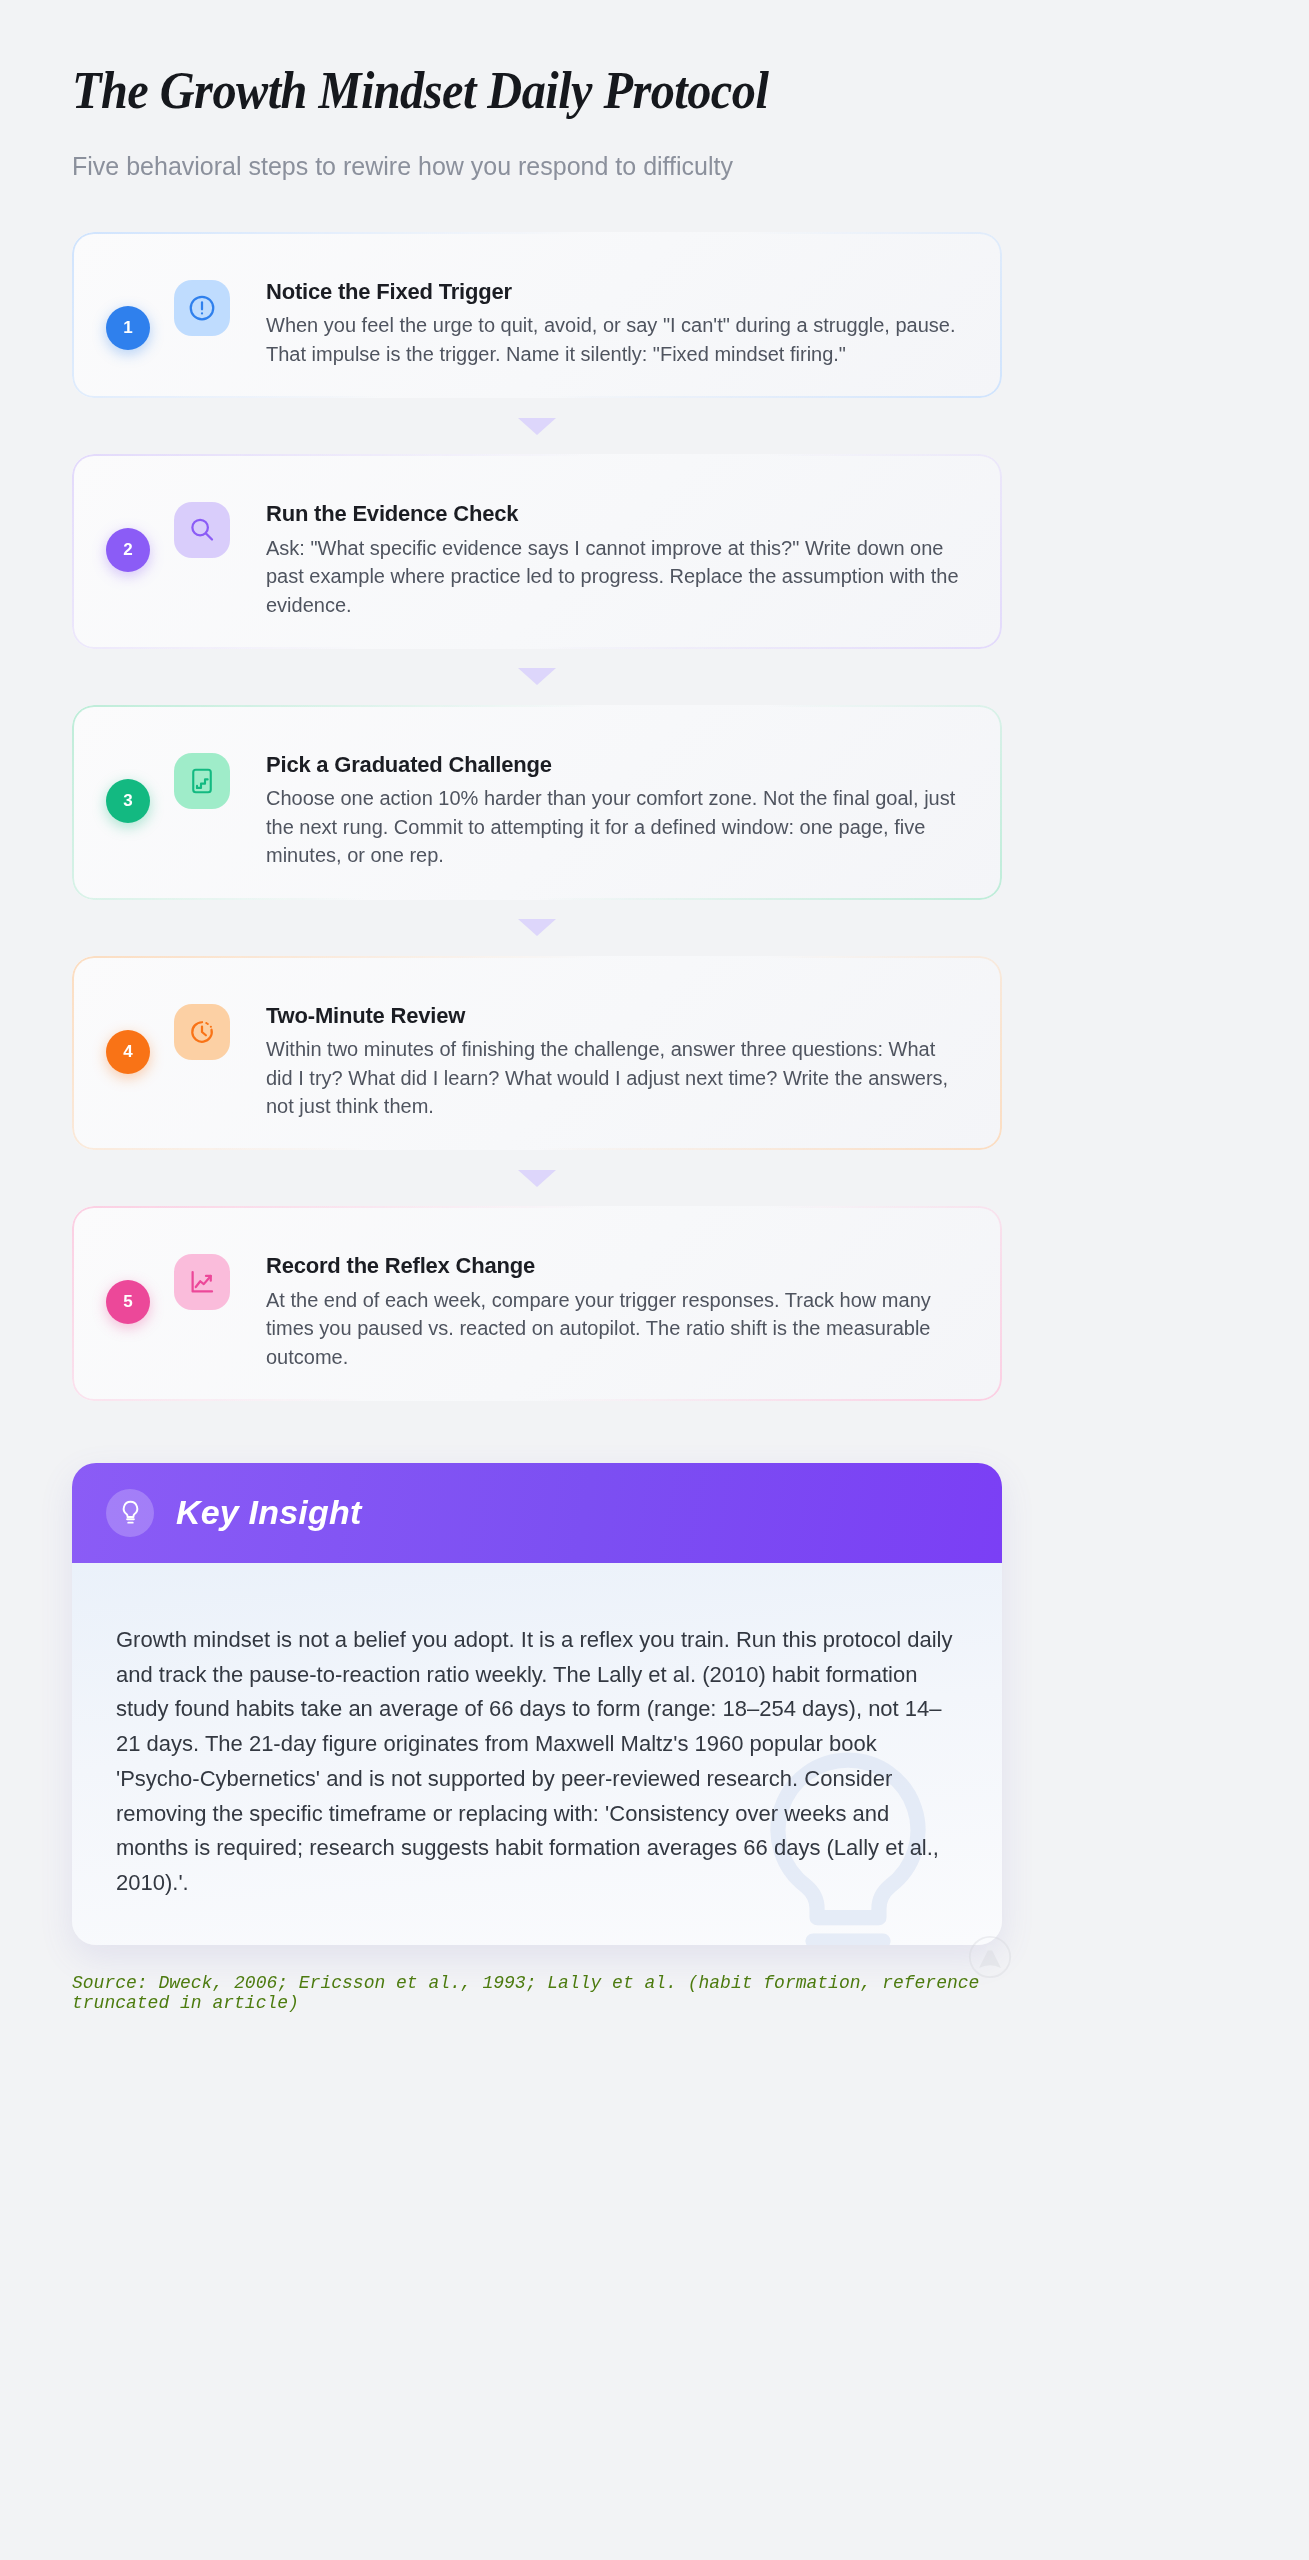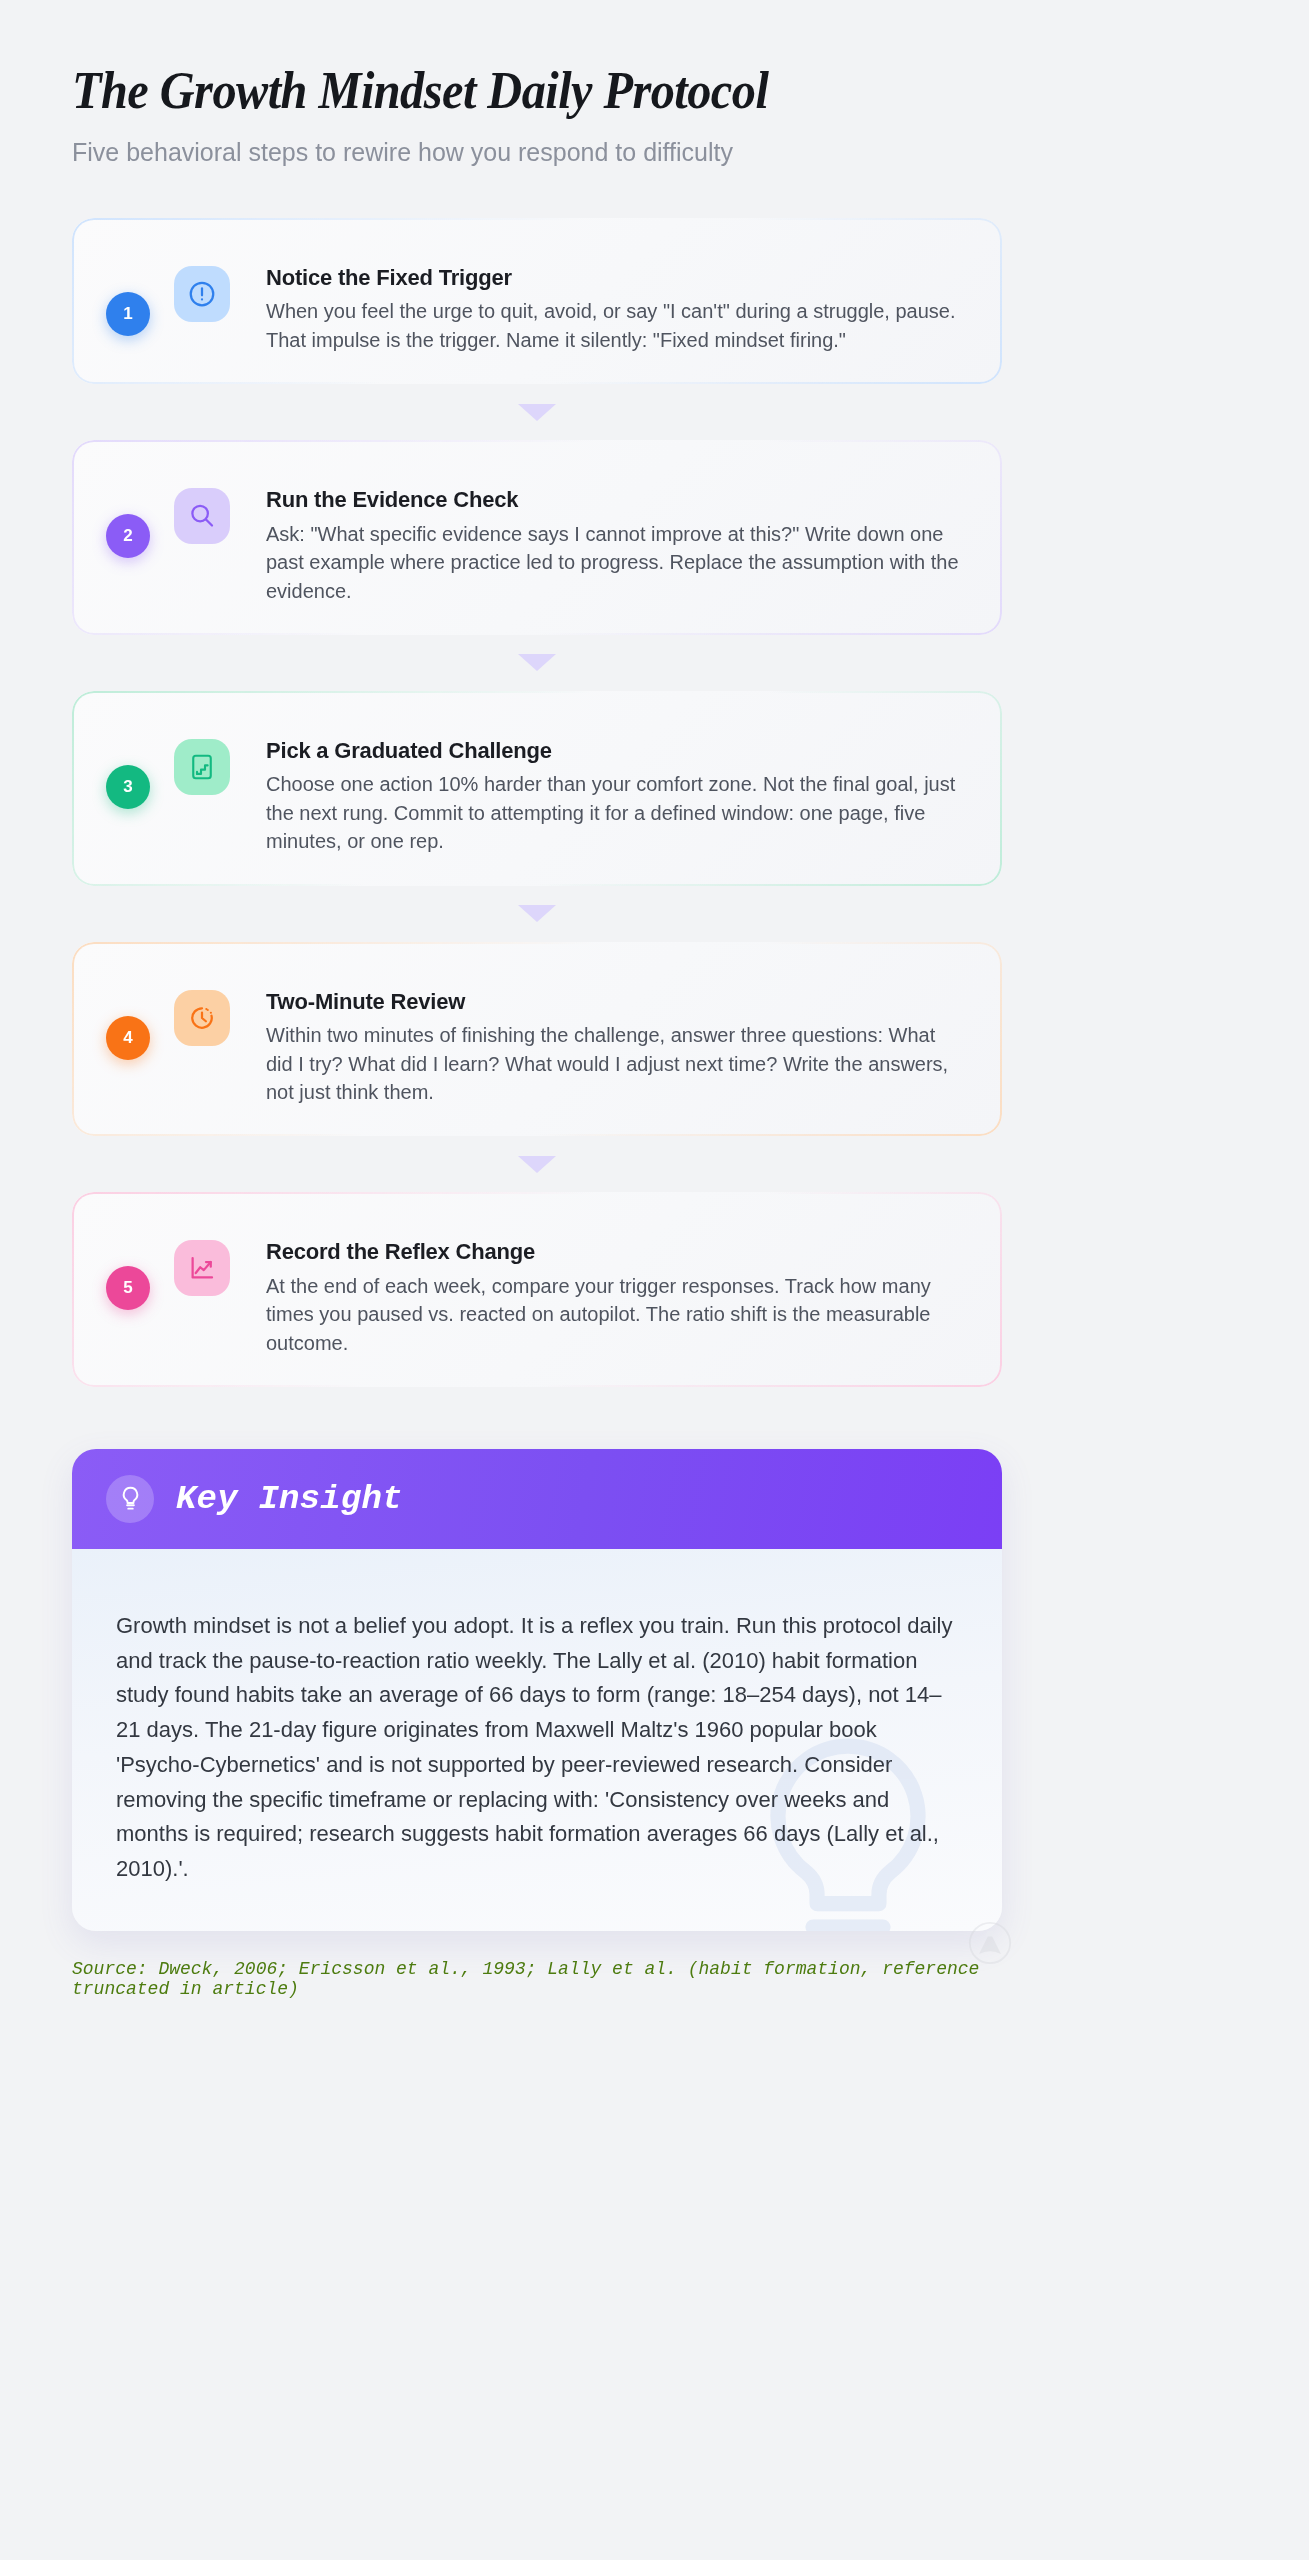--- a/index.html
+++ b/index.html
@@ -32,21 +32,21 @@
     font-style: italic;
     font-size: 52px;
     line-height: 1.12;
     letter-spacing: -0.6px;
     color: #16181d;
     transform: scaleX(0.93);
     transform-origin: left center;
   }
 
   .page-subtitle {
-    margin-top: 16px;
+    margin-top: 30px;
     font-size: 25px;
     line-height: 1.35;
     color: #8b909c;
     font-weight: 400;
   }
 
   
   .steps { margin-top: 48px; }
 
   .step-card {
@@ -162,21 +162,21 @@
   .insight-bulb {
     width: 48px; height: 48px;
     border-radius: 50%;
     background: rgba(255,255,255,0.22);
     display: flex; align-items: center; justify-content: center;
     flex: 0 0 auto;
   }
   .insight-bulb svg { width: 27px; height: 27px; display: block; }
 
   .insight-title {
-    font-family: Liberation Mono, monospace;
+    font-family: Liberation Sans, sans-serif;
     font-style: italic;
     font-weight: 700;
     font-size: 34px;
     color: #ffffff;
     letter-spacing: 0.2px;
   }
 
   .insight-body {
     background: linear-gradient(175deg, #eaf1fa 0%, #f3f6fb 45%, #fafbfd 100%);
     padding: 60px 44px 44px 44px;

